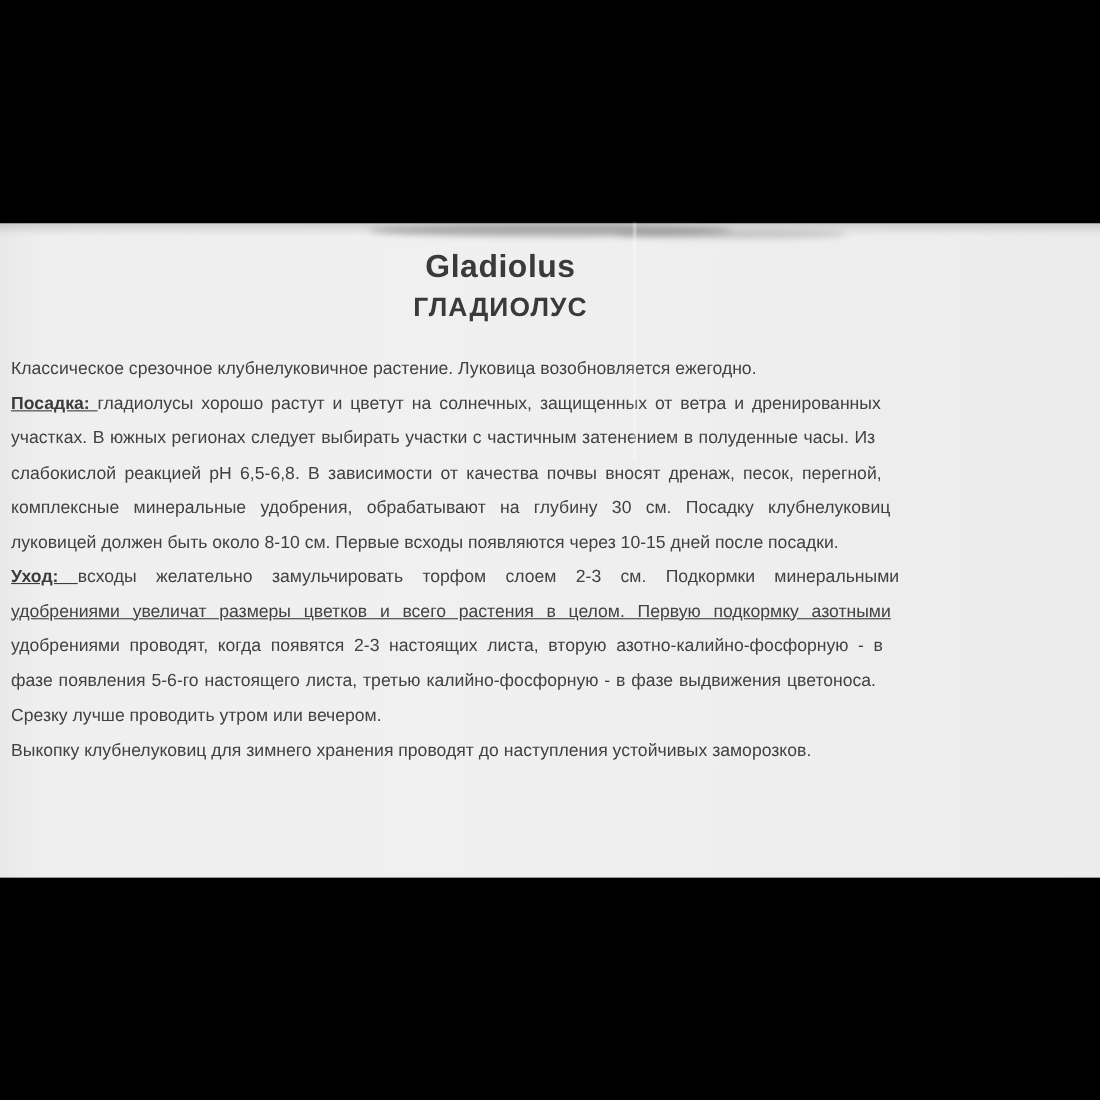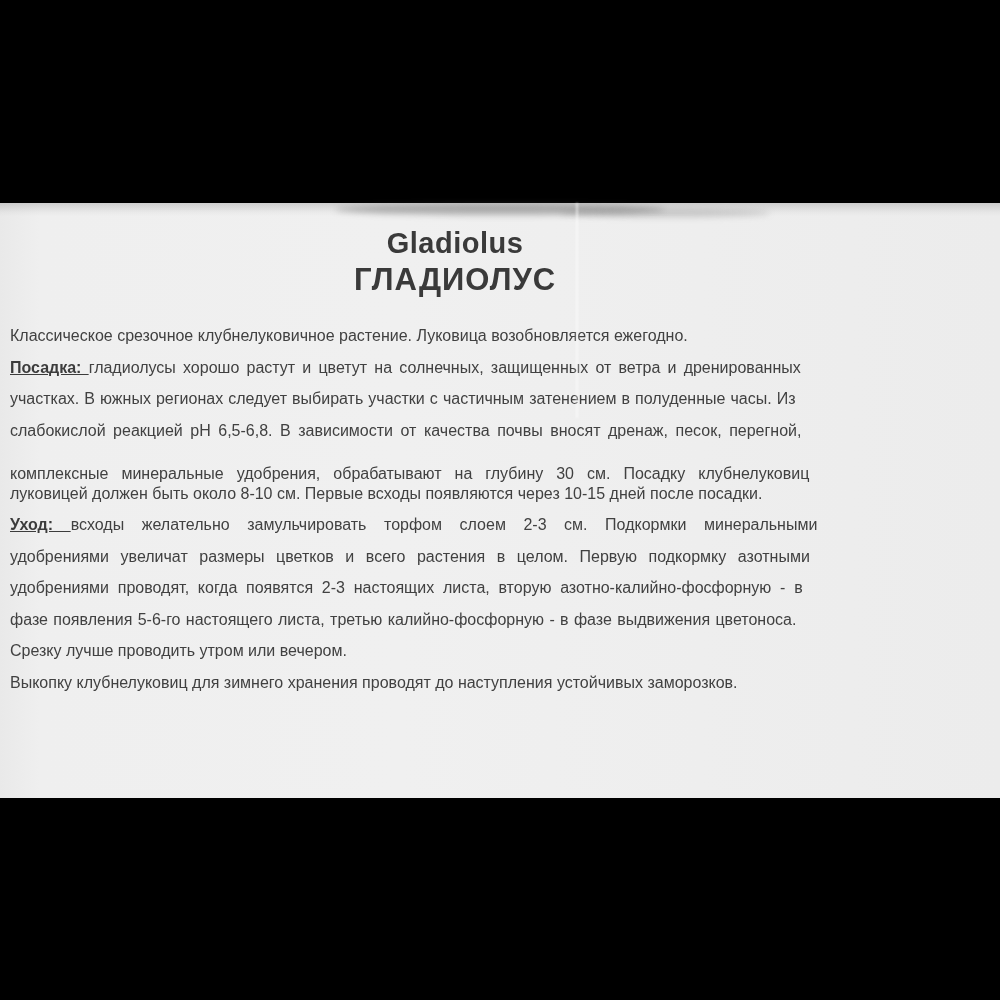--- a/index.html
+++ b/index.html
@@ -66,21 +66,21 @@
     padding-left: 16px;
   }
   .title-latin {
     font-size: 29px;
     line-height: 36px;
     font-weight: 700;
     color: #3a3a3a;
     letter-spacing: 0.5px;
   }
   .title-cyr {
-    font-size: 31px;
+    font-size: 24px;
     line-height: 38px;
     font-weight: 700;
     color: #3a3a3a;
     letter-spacing: 1px;
   }
   .label-body {
     margin: 21px 10px 0 10px;
     font-size: 16px;
   }
   .paragraph { margin: 0; }
@@ -115,26 +115,26 @@
     </div>
 
     <div class="label-body">
         <div class="paragraph">
           <div class="line"><span class="line-text lastline">Классическое срезочное клубнелуковичное растение. Луковица возобновляется ежегодно.</span></div>
         </div>
         <div class="paragraph">
           <div class="line"><span class="line-text" style="word-spacing: 2.75px;"><b>Посадка: </b>гладиолусы хорошо растут и цветут на солнечных, защищенных от ветра и дренированных</span></div>
           <div class="line"><span class="line-text" style="word-spacing: 0.615385px;">участках. В южных регионах следует выбирать участки с частичным затенением в полуденные часы. Из</span></div>
           <div class="line"><span class="line-text" style="word-spacing: 3.08333px;">слабокислой реакцией pH 6,5-6,8. В зависимости от качества почвы вносят дренаж, песок, перегной,</span></div>
-          <div class="line"><span class="line-text" style="word-spacing: 8.55556px; margin-top: 12px;">комплексные минеральные удобрения, обрабатывают на глубину 30 см. Посадку клубнелуковиц</span></div>
+          <div class="line"><span class="line-text" style="word-spacing: 8.55556px;">комплексные минеральные удобрения, обрабатывают на глубину 30 см. Посадку клубнелуковиц</span></div>
           <div class="line"><span class="line-text lastline">луковицей должен быть около 8-10 см. Первые всходы появляются через 10-15 дней после посадки.</span></div>
         </div>
         <div class="paragraph">
           <div class="line"><span class="line-text" style="word-spacing: 13.1111px;"><b>Уход: </b>всходы желательно замульчировать торфом слоем 2-3 см. Подкормки минеральными</span></div>
-          <div class="line"><span class="line-text" style="word-spacing: 7.09091px;">удобрениями увеличат размеры цветков и всего растения в целом. Первую подкормку азотными</span></div>
+          <div class="line"><span class="line-text" style="word-spacing: 7.09091px; text-decoration: underline;">удобрениями увеличат размеры цветков и всего растения в целом. Первую подкормку азотными</span></div>
           <div class="line"><span class="line-text" style="word-spacing: 4.3px; text-align: center;">удобрениями проводят, когда появятся 2-3 настоящих листа, вторую азотно-калийно-фосфорную - в</span></div>
           <div class="line"><span class="line-text" style="word-spacing: 0.909091px;">фазе появления 5-6-го настоящего листа, третью калийно-фосфорную - в фазе выдвижения цветоноса.</span></div>
           <div class="line"><span class="line-text lastline">Срезку лучше проводить утром или вечером.</span></div>
         </div>
         <div class="paragraph">
           <div class="line"><span class="line-text lastline">Выкопку клубнелуковиц для зимнего хранения проводят до наступления устойчивых заморозков.</span></div>
         </div>
       </div>
   </div>
 

